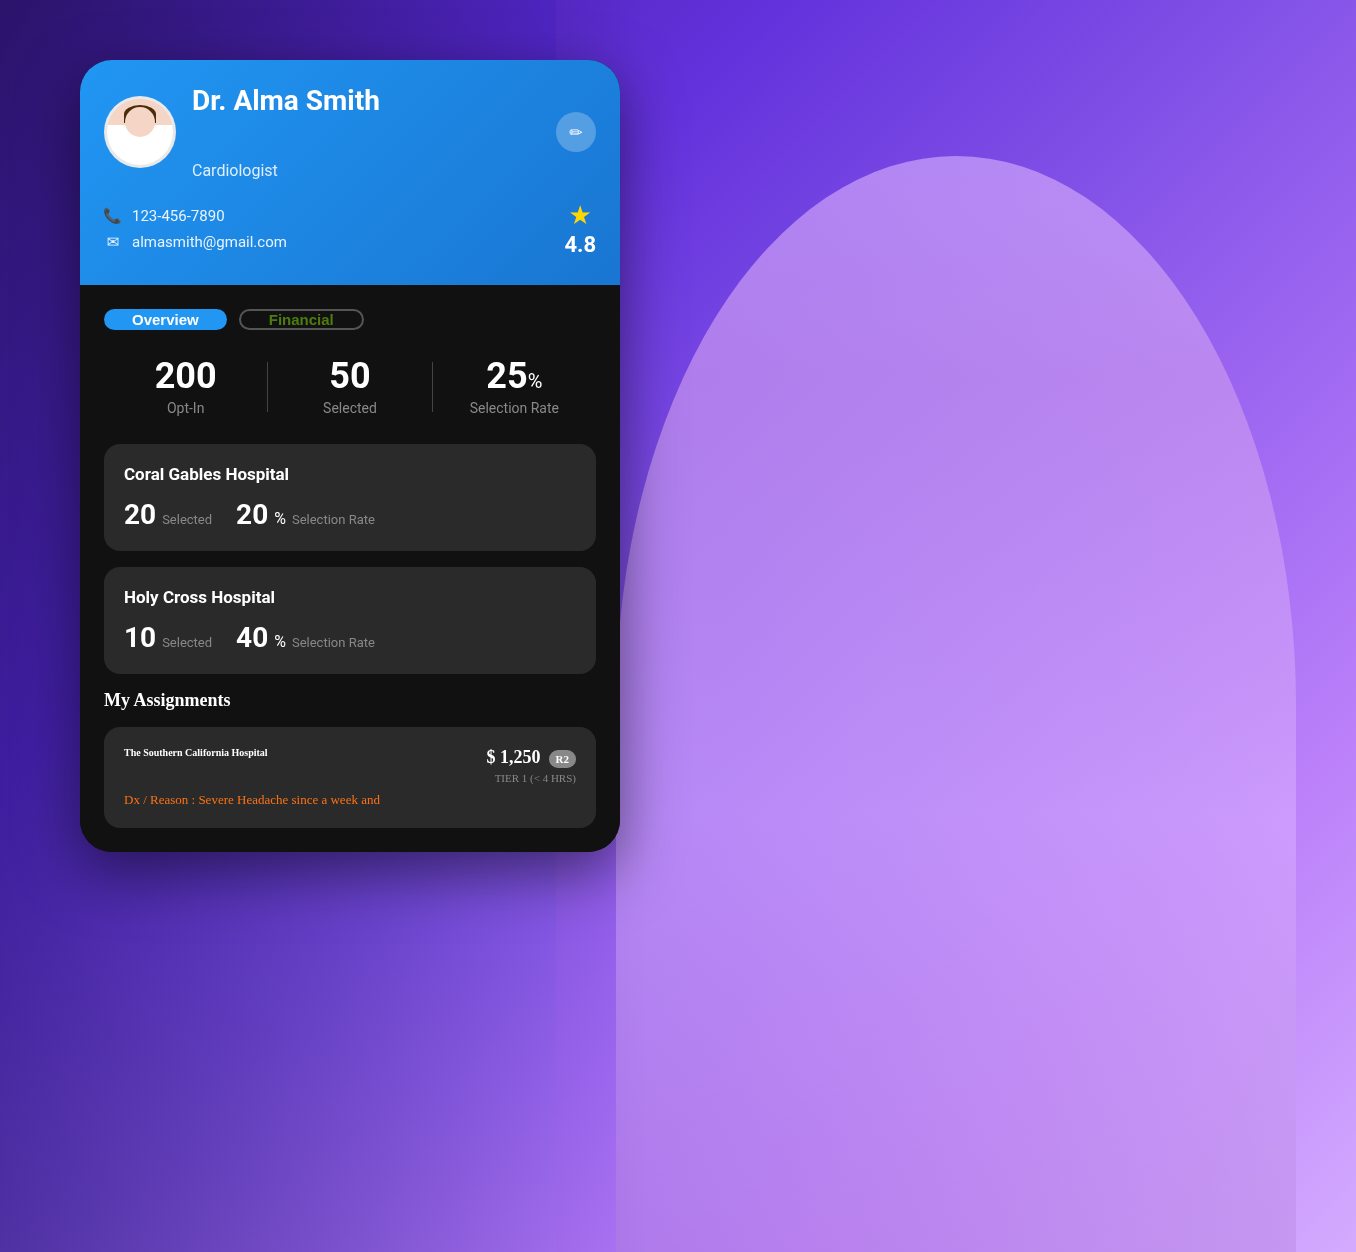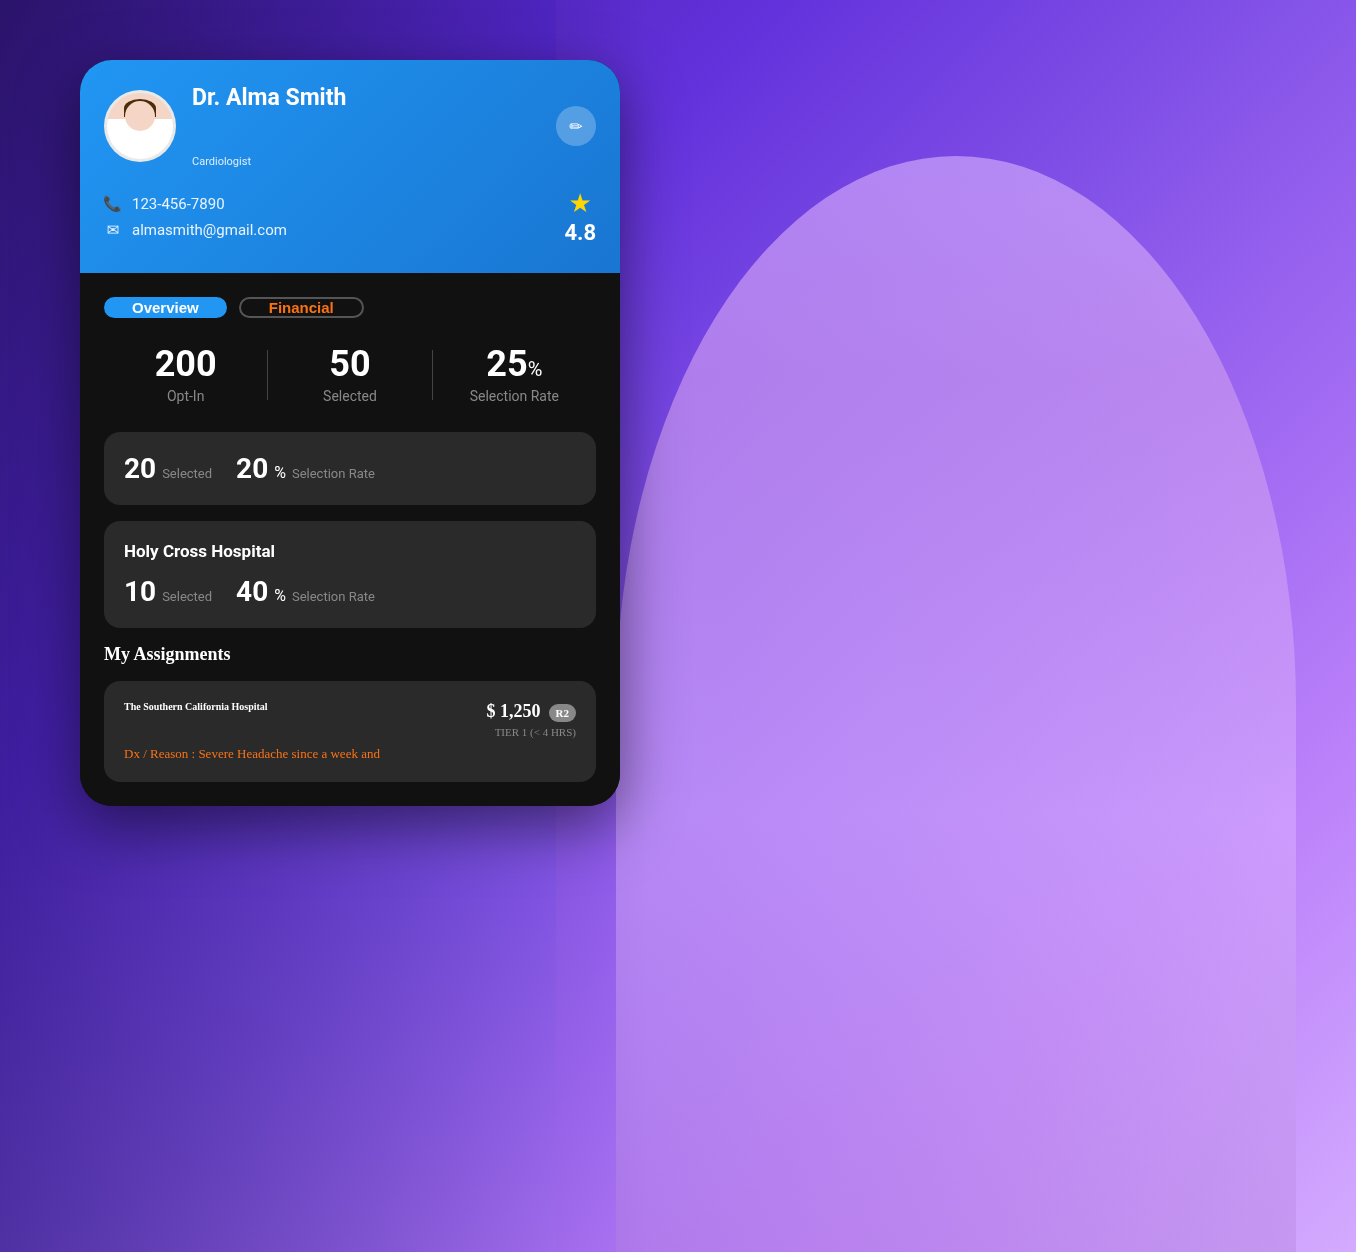--- a/index.html
+++ b/index.html
@@ -132,28 +132,28 @@
       left: 50%;
       transform: translateX(-50%);
       width: 32px;
       height: 18px;
       background: #4a2c0a;
       border-radius: 50% 50% 0 0;
     }
 
     .doctor-name-block h1 {
       color: white;
-      font-size: 23px;
+      font-size: 28px;
       font-weight: 700;
       margin-bottom: 4px;
     }
 
     .doctor-name-block p {
       color: rgba(255,255,255,0.85);
-      font-size: 11px;
+      font-size: 16px;
       margin-top: 44px;
     }
 
     .edit-btn {
       width: 40px;
       height: 40px;
       border-radius: 50%;
       background: rgba(255,255,255,0.25);
       display: flex;
       align-items: center;
@@ -235,21 +235,21 @@
       transition: all 0.2s;
     }
 
     .tab-btn.active {
       background: #2196F3;
       color: white;
     }
 
     .tab-btn.inactive {
       background: transparent;
-      color: #f97316;
+      color: #4d7c0f;
       border: 2px solid #555;
     }
 
     
     .stats-row {
       display: flex;
       align-items: center;
       margin-bottom: 28px;
     }
 
@@ -477,20 +477,21 @@
       <div class="stat-divider"></div>
       <div class="stat-block">
         <span class="stat-value">
           <span>25</span><span class="unit">%</span>
         </span>
         <span class="stat-label">Selection Rate</span>
       </div>
     </div>
 
     <div class="hospital-card">
+      <div class="hospital-name">Coral Gables Hospital</div>
       <div class="hospital-stats">
         <div class="hosp-stat">
           <span class="hosp-num">20</span>
           <span class="hosp-label">Selected</span>
         </div>
         <div class="hosp-stat">
           <span class="hosp-pct">20</span>
             <span class="hosp-pct-sym">%</span>
           <span class="hosp-label">Selection Rate</span>
         </div>

